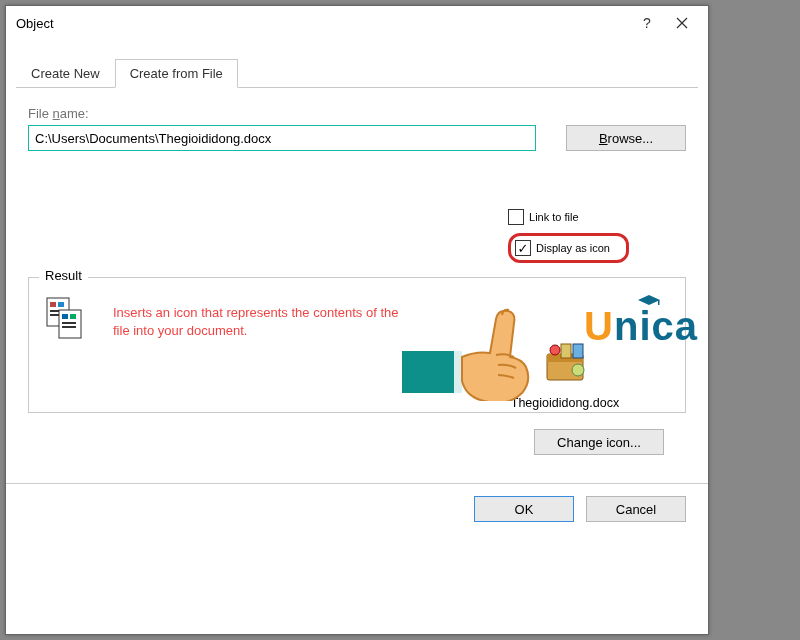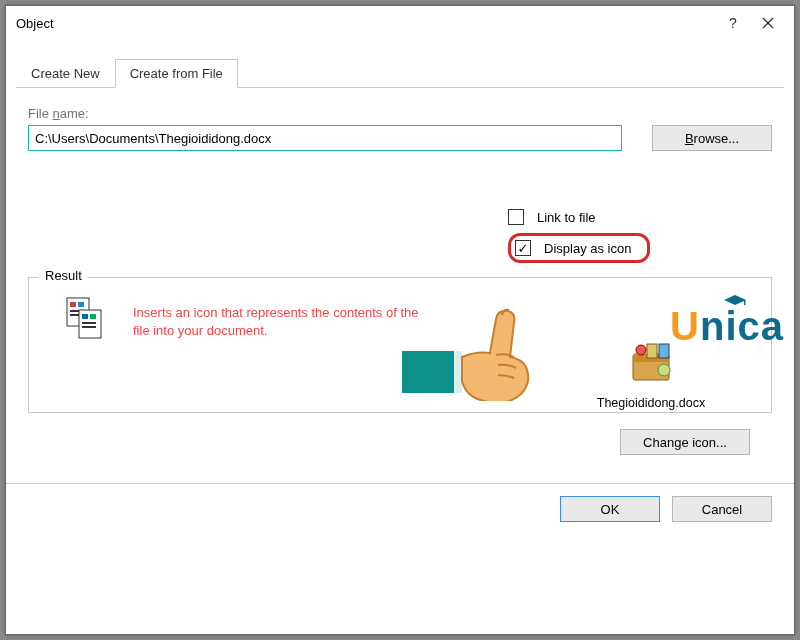--- a/index.html
+++ b/index.html
@@ -1,17 +1,17 @@
 <!DOCTYPE html>
 <html><head>
 <meta charset="utf-8">
 <style>
   * { box-sizing: border-box; font-family: "Segoe UI", Tahoma, sans-serif; }
   body { margin:0; background:#888; width:800px; height:640px; position:relative; }
-  .frame { position:absolute; left:5px; top:5px; width:790px; height:630px; background:#fff; border:1px solid #666; box-shadow:0 0 4px rgba(0,0,0,0.3); }
+  .frame { position:absolute; left:5px; top:5px; width:704px; height:630px; background:#fff; border:1px solid #666; box-shadow:0 0 4px rgba(0,0,0,0.3); }
   .titlebar { height:34px; display:flex; align-items:center; padding:0 6px 0 10px; font-size:13px; color:#000; }
   .titlebar .spacer{ flex:1; }
   .titlebar .help{ width:30px; text-align:center; font-size:14px; color:#333; cursor:pointer; }
   .titlebar .close{ width:40px; height:30px; display:flex; align-items:center; justify-content:center; cursor:pointer; }
   .titlebar .close svg{ width:12px; height:12px; stroke:#333; stroke-width:1.2; }
 
   .tabs { position:relative; height:30px; margin:18px 10px 0 10px; border-bottom:1px solid #c9c9c9; display:flex; }
   .tab { padding:6px 14px 7px; font-size:13px; color:#333; border:1px solid transparent; border-bottom:none; cursor:pointer; position:relative; top:1px; }
   .tab.active{ background:#fff; border-color:#c9c9c9; border-bottom:1px solid #fff; }
 
@@ -19,26 +19,26 @@
 
   .label { font-size:13px; color:#737373; margin-bottom:4px; }
   .label .u { text-decoration:underline; }
 
   .row-file { display:flex; gap:30px; align-items:flex-start; }
   .file-input { flex:1; height:26px; border:1px solid #14b8a6; padding:3px 6px; font-size:13px; background:#fff; }
   .btn { min-width:120px; height:26px; border:1px solid #b6b6b6; background:#e9e9e9; font-size:13px; cursor:pointer; display:flex; align-items:center; justify-content:center; }
   .btn .u { text-decoration:underline; }
 
   .checks { margin-top:58px; margin-left:480px; }
-  .chk-row { display:flex; align-items:center; gap:13px; font-size:13px; margin-bottom:8px; }
+  .chk-row { display:flex; align-items:center; gap:5px; font-size:11px; margin-bottom:8px; }
   .chk-box { width:16px; height:16px; border:1px solid #333; background:#fff; display:flex; align-items:center; justify-content:center; }
   .chk-box.checked::after{ content:"✓"; font-size:13px; line-height:1; }
   .highlight-box { border:3px solid #d42a2a; border-radius:12px; padding:4px 16px 4px 4px; display:inline-flex; align-items:center; gap:7px; }
 
-  .result-group{ margin-top:14px; border:1px solid #c9c9c9; padding:16px 18px 70px 32px; position:relative; }
+  .result-group{ margin-top:14px; border:1px solid #c9c9c9; padding:16px 18px 70px 12px; position:relative; }
   .result-legend{ position:absolute; top:-10px; left:10px; background:#fff; padding:0 6px; font-size:13px; }
   .result-inner{ display:flex; gap:24px; align-items:flex-start; }
   .result-text{ font-size:13px; color:#ef4444; max-width:290px; line-height:1.35; padding-top:10px; }
 
   .icon-docs{ width:48px; height:48px; }
   .preview { position:absolute; right:60px; top:60px; width:120px; text-align:center; }
   .preview-label{ font-size:12.5px; margin-top:6px; }
 
   .change-row{ margin:16px 22px 0 0; display:flex; justify-content:flex-end; }
   .footer { margin-top:28px; padding:12px 22px; border-top:1px solid #ccc; display:flex; justify-content:flex-end; gap:12px; }

